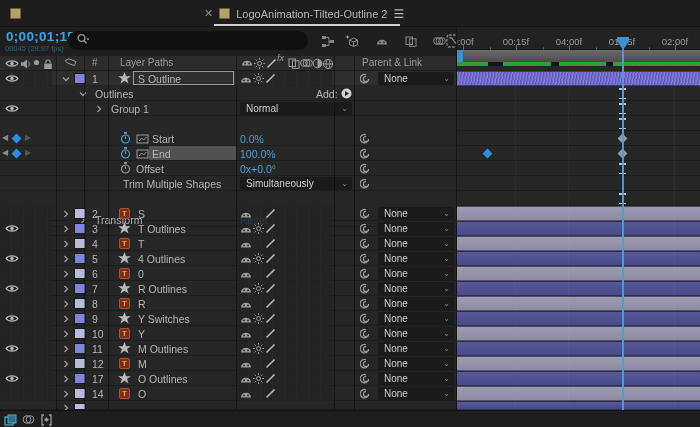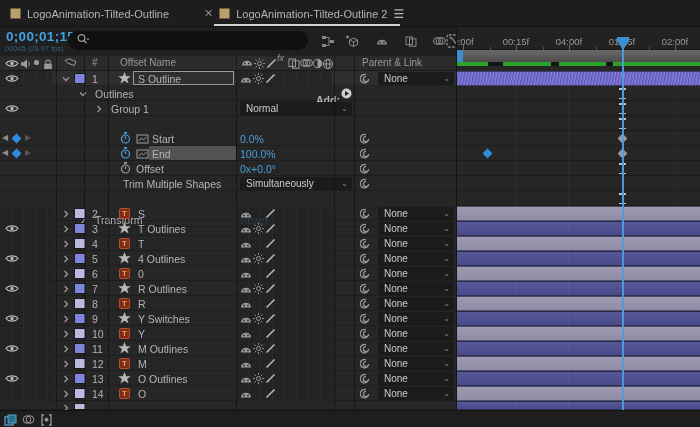--- a/index.html
+++ b/index.html
@@ -52,21 +52,20 @@
      color:#c9c9c9;font-size:10px;display:flex;align-items:center;justify-content:center;border-radius:1px;}
 </style>
 </head>
 <body>
 
 <div id="app">
 
   <div id="tabbar" class="abs">
     <div class="tab abs" style="left:10px;">
       <span class="compicon"></span>
-      <span>LogoAnimation-Tilted-Outline</span>
     </div>
     <div class="tab abs" style="left:204px;">
       <span class="tabclose">✕</span>
       <span class="compicon"></span>
       <span>LogoAnimation-Tilted-Outline 2</span>
       <span class="panelmenu">☰</span>
     </div>
     <div class="abs active-underline" style="left:214px;width:186px;"></div>
   </div>
 
@@ -128,21 +127,21 @@
           </svg></span><span style="position: absolute; left: 33px; top: 3px; line-height: 0;"><svg width="7" height="7">
             <circle cx="3.5" cy="3.5" r="2.6" fill="#9a9a9a"></circle>
           </svg></span><span style="position: absolute; left: 43px; top: 3px; line-height: 0;"><svg width="10" height="11" viewBox="0 0 10 11">
             <rect x="1.2" y="4.6" width="7.6" height="5.4" fill="#9a9a9a"></rect>
             <path d="M2.8 4.6V3.2a2.2 2.2 0 014.4 0v1.4" fill="none" stroke="#9a9a9a" stroke-width="1.1"></path>
           </svg></span></span>
     <span class="abs" style="left:64px;top:2px;" id="tagicon"><svg width="13" height="10" viewBox="0 0 13 10">
           <path d="M1 2.5 5 .8l7 2.8-1.6 4L3.5 5z" fill="none" stroke="#9a9a9a"></path>
         </svg></span>
     <span class="abs" style="left:92px;top:1px;">#</span>
-    <span class="abs" style="left:120px;top:1px;">Offset Name</span>
+    <span class="abs" style="left:120px;top:1px;">Layer Paths</span>
     <span id="switchheader"><span style="position: absolute; left: 241px; top: 2px; line-height: 0;"><svg width="12" height="8" viewBox="0 0 12 8">
             <path d="M1 7.5a5 4.8 0 0110 0z" fill="#9a9a9a"></path>
             <circle cx="4" cy="5.4" r=".9" fill="#2a2a2a"></circle>
             <circle cx="8" cy="5.4" r=".9" fill="#2a2a2a"></circle>
           </svg></span><span style="position: absolute; left: 254px; top: 2px; line-height: 0;"><svg width="11" height="11" viewBox="0 0 11 11">
             <circle cx="5.5" cy="5.5" r="2" fill="none" stroke="#9a9a9a"></circle>
             <g stroke="#9a9a9a">
               <path d="M5.5 0v1.8M5.5 9.2V11M0 5.5h1.8M9.2 5.5H11M1.6 1.6l1.3 1.3M8.1 8.1l1.3 1.3M9.4 1.6L8.1 2.9M2.9 8.1L1.6 9.4"></path>
             </g>
           </svg></span><span style="position: absolute; left: 266px; top: 2px; line-height: 0;"><svg width="11" height="11" viewBox="0 0 11 11">
@@ -203,21 +202,21 @@
         <div class="abs dd" style="left: 378px; width: 76px;">
           <span>None</span>
           <span class="ddchev">⌄</span>
         </div>
       </div>
       <div class="abs row" style="top: 15px;">
         <span style="position: absolute; left: 79px; top: 4px; line-height: 0;"><svg width="8" height="8" viewBox="0 0 8 8">
             <path d="M1 2.5l3 3 3-3" fill="none" stroke="#9a9a9a" stroke-width="1.3"></path>
           </svg></span>
         <span class="rowtext" style="position: absolute; left: 95px; top: 2px;">Outlines</span>
-        <span class="rowtext" style="position: absolute; left: 316px; top: 8px; font-weight: bold;">Add:</span>
+        <span class="rowtext" style="position: absolute; left: 316px; top: 2px;">Add:</span>
         <span style="position: absolute; left: 341px; top: 2px; line-height: 0;"><svg width="11" height="11" viewBox="0 0 11 11">
             <circle cx="5.5" cy="5.5" r="5" fill="#d0d0d0"></circle>
             <path d="M4 3l4 2.5L4 8z" fill="#1f1f1f"></path>
           </svg></span>
       </div>
       <div class="abs row" style="top: 30px;">
         <span style="position: absolute; left: 5px; top: 3px; line-height: 0;"><svg width="14" height="9" viewBox="0 0 14 9">
             <path d="M1 4.5C3.6 1 10.4 1 13 4.5 10.4 8 3.6 8 1 4.5Z" fill="none" stroke="#b8b8b8" stroke-width="1.1"></path>
             <circle cx="7" cy="4.5" r="1.7" fill="#b8b8b8"></circle>
           </svg></span>
@@ -648,21 +647,21 @@
         <div class="abs cellgrid" style="left: 0px; width: 52px;"></div>
         <div class="abs cellgrid" style="left: 237px; width: 95px;"></div>
         <span style="position: absolute; left: 5px; top: 3px; line-height: 0;"><svg width="14" height="9" viewBox="0 0 14 9">
             <path d="M1 4.5C3.6 1 10.4 1 13 4.5 10.4 8 3.6 8 1 4.5Z" fill="none" stroke="#b8b8b8" stroke-width="1.1"></path>
             <circle cx="7" cy="4.5" r="1.7" fill="#b8b8b8"></circle>
           </svg></span>
         <span style="position: absolute; left: 62px; top: 4px; line-height: 0;"><svg width="8" height="8" viewBox="0 0 8 8">
             <path d="M2.5 1l3 3-3 3" fill="none" stroke="#9a9a9a" stroke-width="1.3"></path>
           </svg></span>
         <div class="abs" style="left: 74px; top: 2px; width: 12px; height: 11px; border: 1px solid rgb(26, 26, 26); background: rgb(125, 134, 218);"></div>
-        <span class="rowtext" style="position: absolute; left: 92px; top: 2px;">13</span>
+        <span class="rowtext" style="position: absolute; left: 92px; top: 2px;">17</span>
         <span style="position: absolute; left: 118px; top: 1px; line-height: 0;"><svg width="13" height="12" viewBox="0 0 24 23">
             <path d="M12 0l3.2 8.2H24l-7 5.1 2.7 8.7L12 16.6 4.3 22l2.7-8.7-7-5.1h8.8z" fill="#b8b8b8"></path>
           </svg></span>
         <span class="rowtext" style="position: absolute; left: 138px; top: 2px;">O Outlines</span>
         <span style="position: absolute; left: 240px; top: 4px; line-height: 0;"><svg width="12" height="8" viewBox="0 0 12 8">
             <path d="M1 7.5a5 4.8 0 0110 0z" fill="#9a9a9a"></path>
             <circle cx="4" cy="5.4" r=".9" fill="#2a2a2a"></circle>
             <circle cx="8" cy="5.4" r=".9" fill="#2a2a2a"></circle>
           </svg></span>
         <span style="position: absolute; left: 253px; top: 2px; line-height: 0;"><svg width="11" height="11" viewBox="0 0 11 11">

